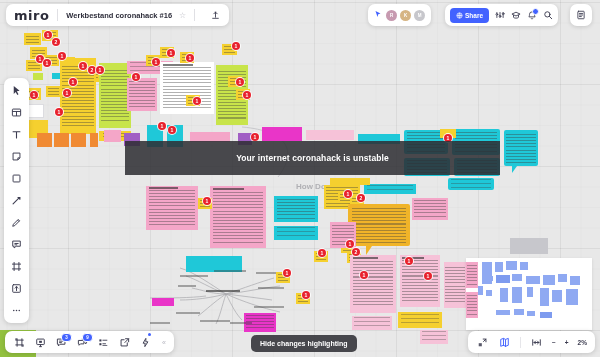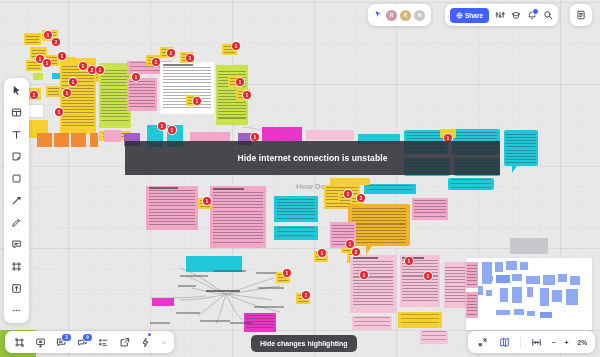--- a/index.html
+++ b/index.html
@@ -472,25 +472,37 @@
       <div class="badge" style="left: 302px; top: 291px; width: 8px; height: 8px; background: rgb(232, 34, 46);">1</div>
       <div class="badge" style="left: 283px; top: 269px; width: 8px; height: 8px; background: rgb(232, 34, 46);">1</div>
       <div class="badge" style="left: 405px; top: 257px; width: 8px; height: 8px; background: rgb(232, 34, 46);">1</div>
       <div class="badge" style="left: 424px; top: 272px; width: 8px; height: 8px; background: rgb(232, 34, 46);">1</div>
       <div class="badge" style="left: 203px; top: 197px; width: 8px; height: 8px; background: rgb(232, 34, 46);">1</div>
       <div class="badge" style="left: 318px; top: 249px; width: 8px; height: 8px; background: rgb(232, 34, 46);">1</div>
     </div>
 </div>
 
 <div id="banner">
-  <span>Hide internet connection is unstable</span>
+  <span>Your internet coronahack is unstable</span>
 </div>
 
 <div id="topbar">
 
+  <div class="bar-grp" id="logo-grp">
+    <span class="miro-logo">miro</span>
+    <span class="vdiv"></span>
+    <span class="board-title">Werkbestand coronahack #16</span>
+    <span class="star">☆</span>
+    <span class="vdiv"></span>
+    <span class="upico ico">
+      <svg width="9" height="9" viewBox="0 0 16 16" fill="none" stroke="#3c3c50" stroke-width="1.6" stroke-linecap="round">
+        <path d="M8 11V2M8 2L5 5M8 2l3 3M3 13h10"></path>
+      </svg>
+    </span>
+  </div>
 
   <div class="bar-grp" id="avatars-grp">
     <span class="cursor-ic">
       <svg width="8" height="8" viewBox="0 0 16 16">
           <path d="M3 2l10 5-4.5 1.5L7 14z" fill="#4262ff"></path>
         </svg>
     </span>
     <span class="av" style="background:#c79ab0">R</span>
     <span class="av" style="background:#d6b584">K</span>
     <span class="av" style="background:#c7c7cc">M</span>

